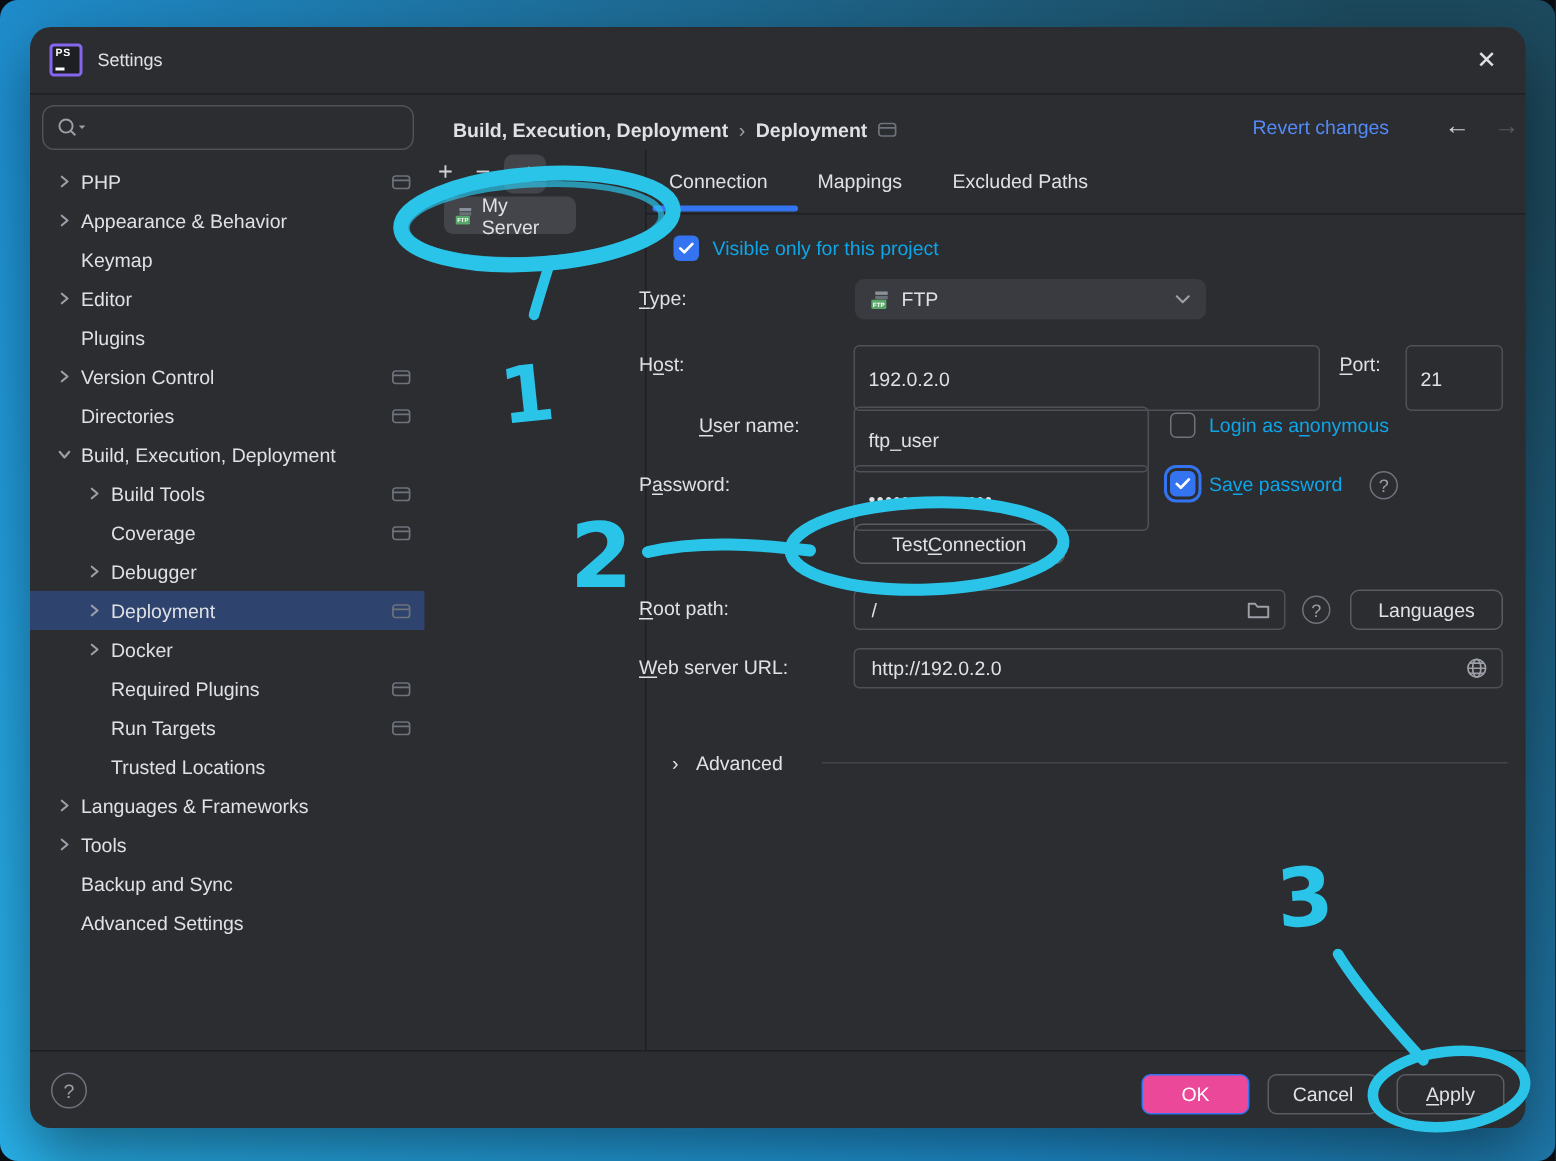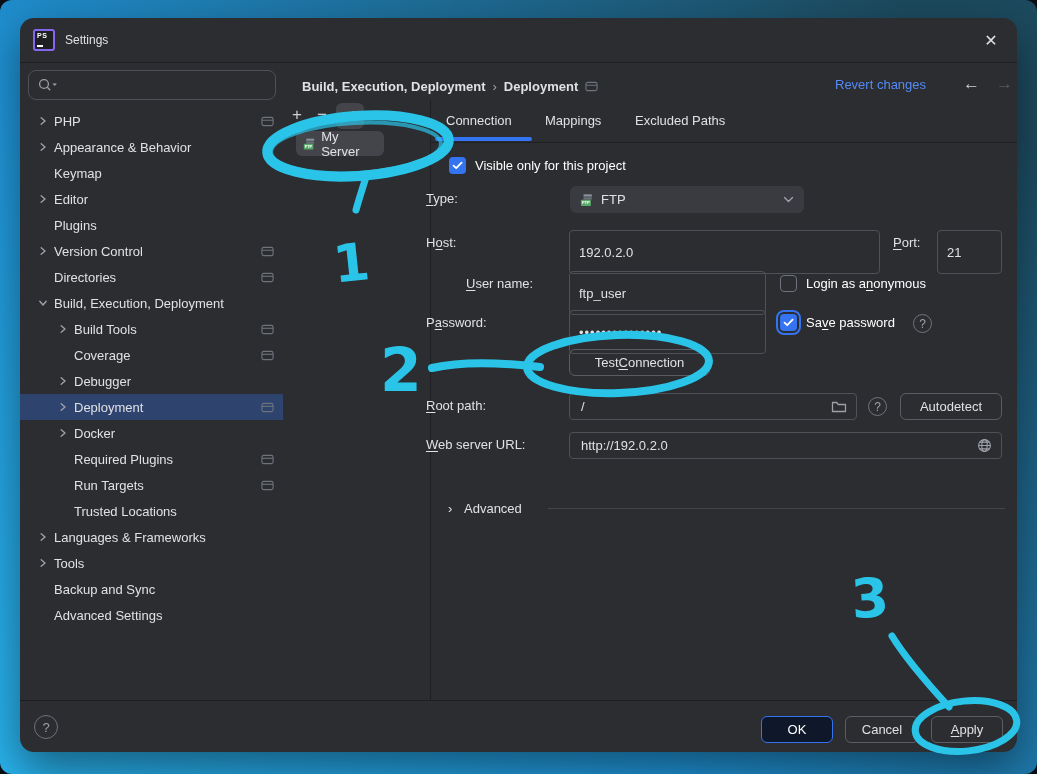--- a/index.html
+++ b/index.html
@@ -71,25 +71,25 @@
         display:flex;align-items:center;padding:0 9px;gap:8px;}
   .tin-wrap input {flex:1;background:transparent;border:none;outline:none;color:#dfe1e5;font-size:13px;
         font-family:"Liberation Sans",sans-serif;min-width:0;}
   .dd {position:absolute;left:550px;top:168px;width:234px;height:27px;background:#393b40;border-radius:6px;
         display:flex;align-items:center;padding:0 10px;gap:7px;box-sizing:border-box;font-size:13px;color:#dfe1e5;}
   .dd .spacer {flex:1;}
   .cb {position:absolute;width:17px;height:17px;border-radius:4px;box-sizing:border-box;}
   .cb.unchecked {border:1.7px solid #6e737c;}
   .cb.checked {background:#3574f0;display:flex;align-items:center;justify-content:center;}
   .cb.focusring {outline:2px solid #3574f0;outline-offset:2px;}
-  .cblabel {position:absolute;font-size:13px;color:#ffffff;}
+  .cblabel {position:absolute;font-size:13px;color:#0ea5e9;}
   .btn {position:absolute;height:27px;box-sizing:border-box;border:1px solid #5a5d63;border-radius:6px;
         background:transparent;color:#dfe1e5;font-size:13px;display:flex;align-items:center;justify-content:center;
         font-family:"Liberation Sans",sans-serif;}
-  .btn.primary {background:#0f172a;border-color:#3574f0;color:#fff;}
+  .btn.primary {background:#ec4899;border-color:#3574f0;color:#fff;}
   .help {border-radius:50%;border:1.4px solid #6e737c;color:#9da0a8;display:flex;align-items:center;
         justify-content:center;box-sizing:border-box;position:absolute;}
   .help.sm {width:19px;height:19px;font-size:12px;}
   .help.lg {width:24px;height:24px;font-size:13px;left:14px;top:697px;}
   .adv-line {position:absolute;left:528px;top:490px;width:457px;height:1px;background:#43454a;}
   .footer-sep {position:absolute;left:0;right:0;top:682px;height:1px;background:#1e1f22;}
 
   .annot-layer {position:absolute;inset:0;pointer-events:none;z-index:50;}
   .annot-layer text {font-family:"DejaVu Sans",sans-serif;font-weight:bold;}
 </style>
@@ -373,21 +373,21 @@
     </button>
 
   <div class="flabel" style="top:380px;"><span></span><span class="mn">R</span><span>oot path:</span></div>
   <div class="tin-wrap" style="left:549px;top:375px;width:288px;">
     <input type="text" value="/" style="">
     <svg width="16" height="14" viewBox="0 0 16 14">
       <path d="M1.5 2.5 h4.2 l1.6 2 h7.2 v7 h-13 z" stroke="#9da0a8" stroke-width="1.3" fill="none" stroke-linejoin="round"></path>
     </svg>
   </div>
   <div class="help sm" style="left:848px;top:379px;">?</div>
-  <button class="btn" style="left:880px;top:375px;width:102px;">Autodetect</button>
+  <button class="btn" style="left:880px;top:375px;width:102px;">Languages</button>
 
   <div class="flabel" style="top:419px;"><span></span><span class="mn">W</span><span>eb server URL:</span></div>
   <div class="tin-wrap" style="left:549px;top:414px;width:433px;">
     <input type="text" value="http://192.0.2.0" style="">
     <svg width="15" height="15" viewBox="0 0 16 16">
       <circle cx="8" cy="8" r="6.3" stroke="#9da0a8" stroke-width="1.2" fill="none"></circle>
       <ellipse cx="8" cy="8" rx="2.9" ry="6.3" stroke="#9da0a8" stroke-width="1.2" fill="none"></ellipse>
       <path d="M1.7 8 h12.6 M2.7 4.4 h10.6 M2.7 11.6 h10.6" stroke="#9da0a8" stroke-width="1.2" fill="none"></path>
     </svg>
   </div>

